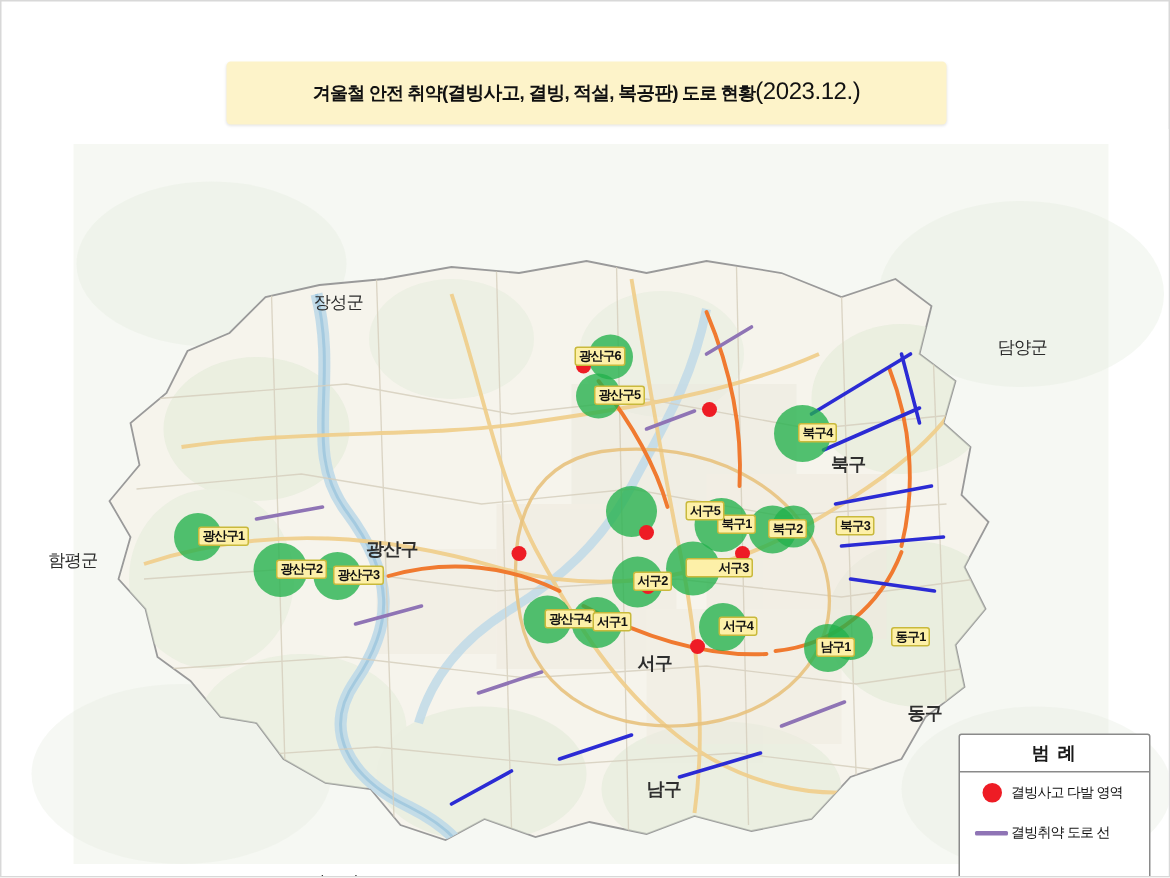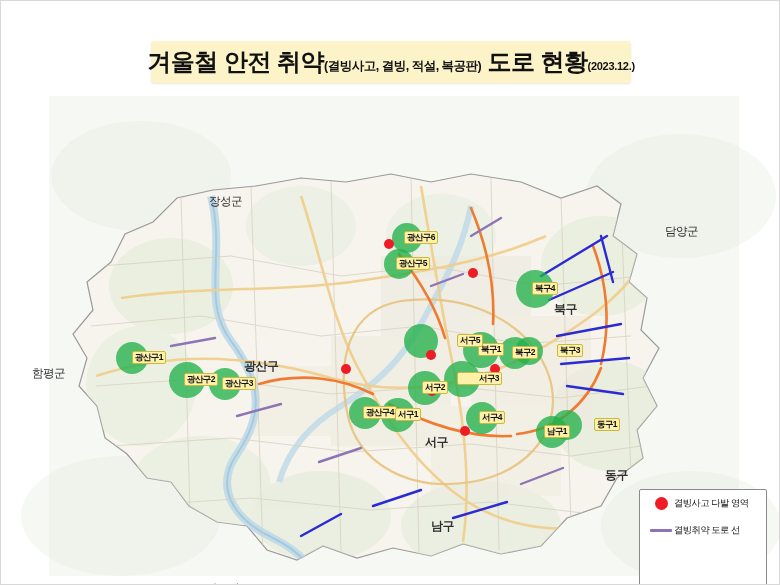--- a/index.html
+++ b/index.html
@@ -36,32 +36,32 @@
     display: flex;
     align-items: center;
     justify-content: center;
     box-shadow: 0 1px 2px rgba(0,0,0,0.10);
   }
   .title-text {
     white-space: nowrap;
     color: #111111;
   }
   .t-big {
-    font-size: 24px;
+    font-size: 12px;
     font-weight: bold;
     letter-spacing: -0.5px;
   }
   .t-mid {
     font-size: 12.5px;
     font-weight: bold;
     letter-spacing: -0.5px;
   }
   .t-small {
-    font-size: 11px;
-    font-weight: bold;
+    font-size: 16px;
+    font-weight: normal;
     letter-spacing: -0.3px;
   }
 
   
   #map-canvas {
     position: absolute;
     left: 0;
     top: 85px;
     width: 780px;
     height: 500px;
@@ -320,34 +320,35 @@
     <div class="district-label" style="left:553px; top:215px;">북구</div>
     <div class="district-label" style="left:424px; top:348px;">서구</div>
     <div class="district-label" style="left:604px; top:381px;">동구</div>
     <div class="district-label" style="left:430px; top:432px;">남구</div>
 
     <div class="marker-tag" style="left:131px; top:265px;">광산구1</div>
     <div class="marker-tag" style="left:183px; top:287px;">광산구2</div>
     <div class="marker-tag" style="left:221px; top:291px;">광산구3</div>
     <div class="marker-tag" style="left:362px; top:320px;">광산구4</div>
     <div class="marker-tag" style="left:395px; top:171px;">광산구5</div>
-    <div class="marker-tag" style="left:403px; top:145px;">광산구6</div>
+    <div class="marker-tag" style="left:382px; top:145px;">광산구6</div>
     <div class="marker-tag" style="left:477px; top:257px;">북구1</div>
     <div class="marker-tag" style="left:511px; top:260px;">북구2</div>
     <div class="marker-tag" style="left:527px; top:258px;margin-left:29px;">북구3</div>
     <div class="marker-tag" style="left:531px; top:196px;">북구4</div>
     <div class="marker-tag" style="left:394px; top:322px;">서구1</div>
     <div class="marker-tag" style="left:421px; top:295px;">서구2</div>
     <div class="marker-tag" style="left:456px; top:286px;padding-left:21px;">서구3</div>
     <div class="marker-tag" style="left:478px; top:325px;">서구4</div>
     <div class="marker-tag" style="left:415px; top:248px;margin-left:41px;">서구5</div>
     <div class="marker-tag" style="left:543px; top:339px;">남구1</div>
     <div class="marker-tag" style="left:561px; top:332px;margin-left:32px;">동구1</div>
 
     <div id="legend-box">
+      <div id="legend-title">범 례</div>
 
 
       <div class="legend-row">
         <span class="legend-sym">
           <span class="dot" style="background:#ee1c25;"></span>
         </span>
         <span class="legend-text">결빙사고 다발 영역</span>
       </div>
 
       <div class="legend-row">

